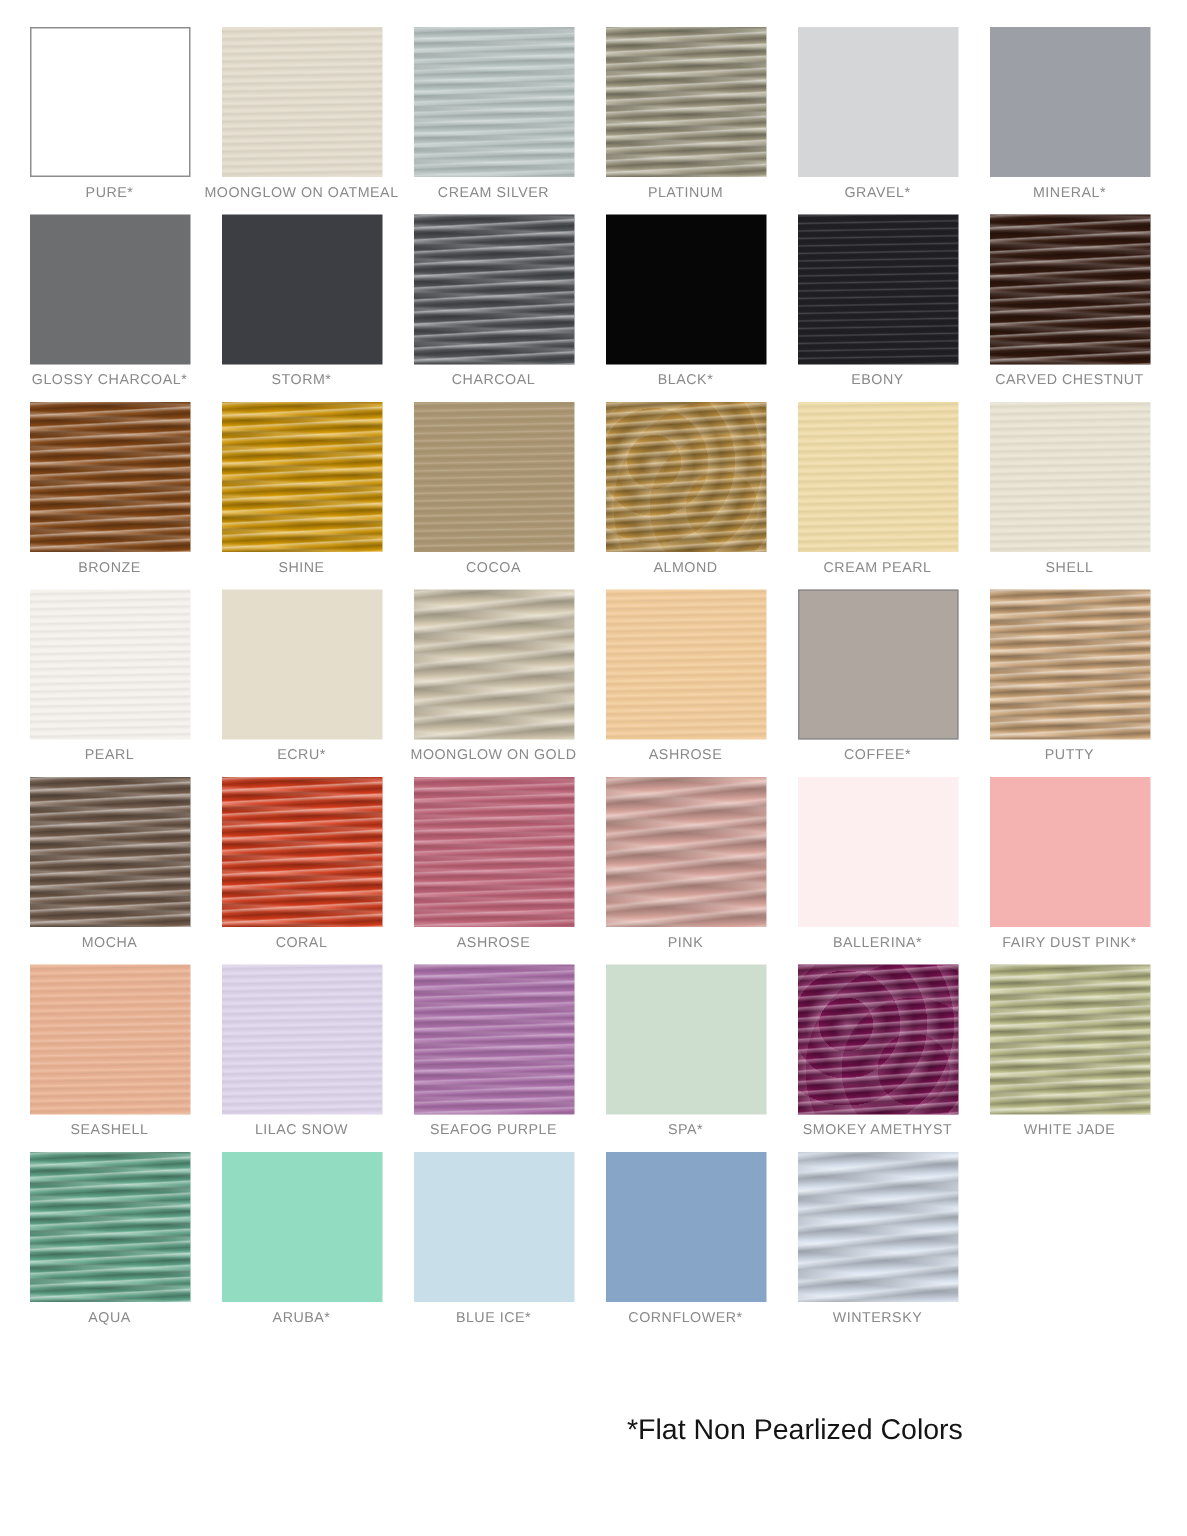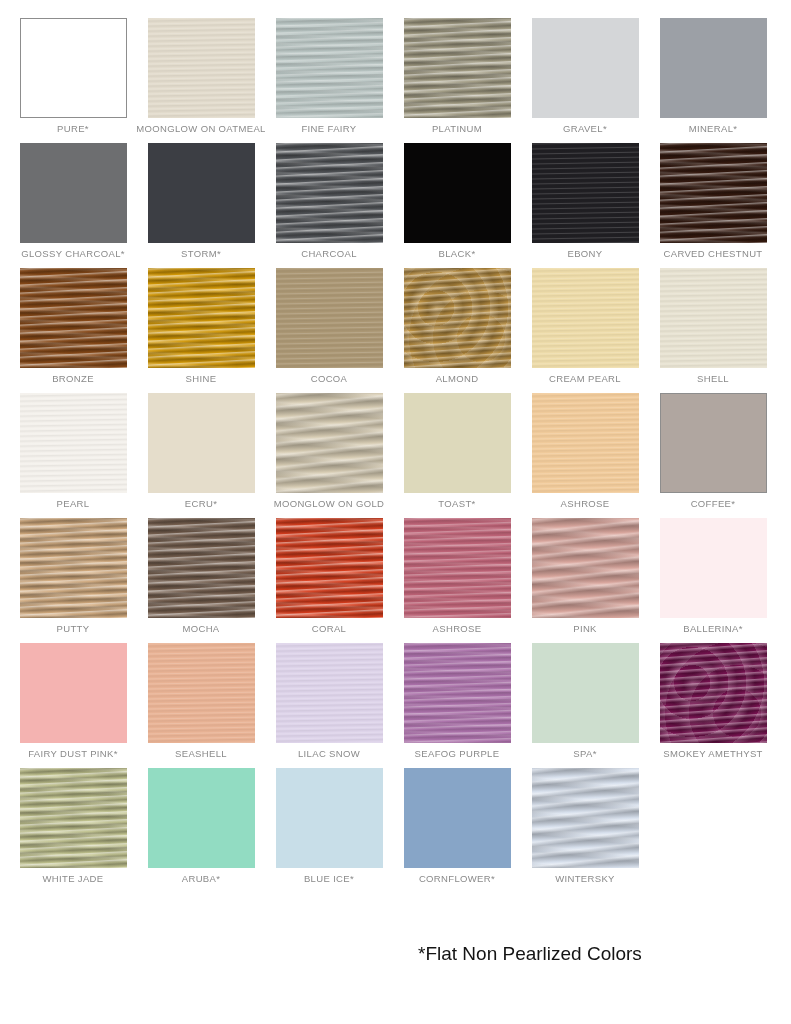--- a/index.html
+++ b/index.html
@@ -179,21 +179,21 @@
       <div class="swatch-cell">
         <div class="swatch-chip" style="background-color: rgb(227, 220, 205);">
           <div class="tex tex-fine"></div>
         </div>
         <div class="swatch-label">MOONGLOW ON OATMEAL</div>
       </div>
       <div class="swatch-cell">
         <div class="swatch-chip" style="background-color: rgb(185, 197, 195);">
           <div class="tex tex-med"></div>
         </div>
-        <div class="swatch-label">FINE FAIRY</div>
+        <div class="swatch-label">CREAM SILVER</div>
       </div>
       <div class="swatch-cell">
         <div class="swatch-chip" style="background-color: rgb(165, 159, 134);">
           <div class="tex tex-strong"></div>
         </div>
         <div class="swatch-label">PLATINUM</div>
       </div>
       <div class="swatch-cell">
         <div class="swatch-chip" style="background-color: rgb(212, 214, 216);"></div>
         <div class="swatch-label">GRAVEL*</div>
@@ -278,24 +278,20 @@
         <div class="swatch-chip" style="background-color: rgb(229, 221, 203);"></div>
         <div class="swatch-label">ECRU*</div>
       </div>
       <div class="swatch-cell">
         <div class="swatch-chip" style="background-color: rgb(216, 205, 180);">
           <div class="tex tex-wave"></div>
         </div>
         <div class="swatch-label">MOONGLOW ON GOLD</div>
       </div>
       <div class="swatch-cell">
-        <div class="swatch-chip" style="background-color: rgb(221, 217, 187);"></div>
-        <div class="swatch-label">TOAST*</div>
-      </div>
-      <div class="swatch-cell">
         <div class="swatch-chip" style="background-color: rgb(241, 203, 155);">
           <div class="tex tex-fine"></div>
         </div>
         <div class="swatch-label">ASHROSE</div>
       </div>
       <div class="swatch-cell">
         <div class="swatch-chip bordered" style="background-color: rgb(176, 166, 160);"></div>
         <div class="swatch-label">COFFEE*</div>
       </div>
       <div class="swatch-cell">
@@ -364,20 +360,26 @@
         </div>
         <div class="swatch-label">SMOKEY AMETHYST</div>
       </div>
       <div class="swatch-cell">
         <div class="swatch-chip" style="background-color: rgb(195, 197, 144);">
           <div class="tex tex-strong"></div>
         </div>
         <div class="swatch-label">WHITE JADE</div>
       </div>
       <div class="swatch-cell">
+        <div class="swatch-chip" style="background-color: rgb(100, 171, 142);">
+          <div class="tex tex-strong"></div>
+        </div>
+        <div class="swatch-label">AQUA</div>
+      </div>
+      <div class="swatch-cell">
         <div class="swatch-chip" style="background-color: rgb(146, 220, 194);"></div>
         <div class="swatch-label">ARUBA*</div>
       </div>
       <div class="swatch-cell">
         <div class="swatch-chip" style="background-color: rgb(200, 222, 232);"></div>
         <div class="swatch-label">BLUE ICE*</div>
       </div>
       <div class="swatch-cell">
         <div class="swatch-chip" style="background-color: rgb(135, 165, 199);"></div>
         <div class="swatch-label">CORNFLOWER*</div>

